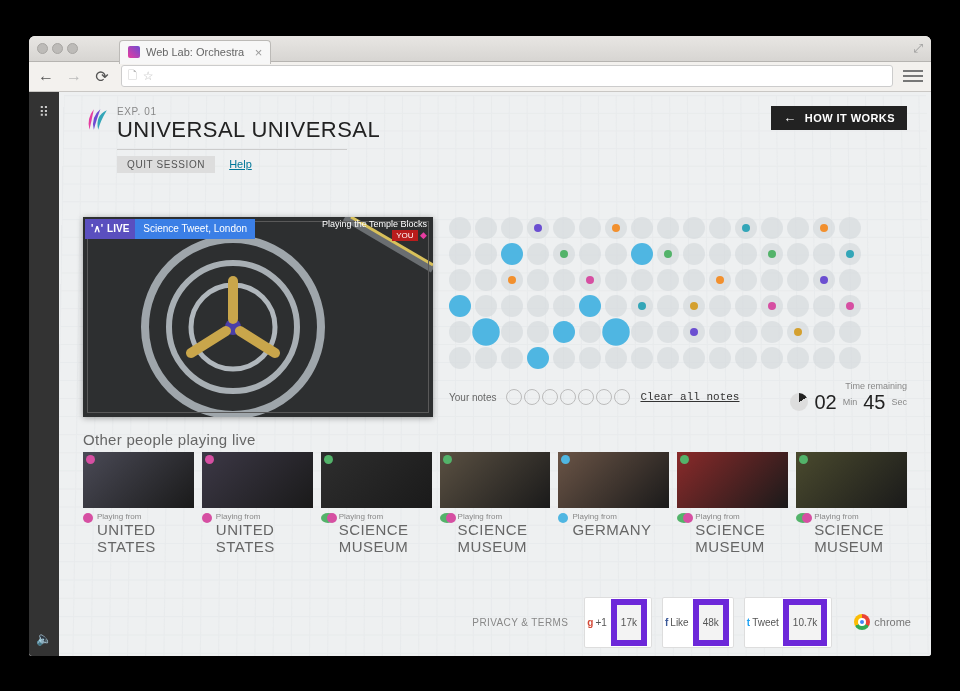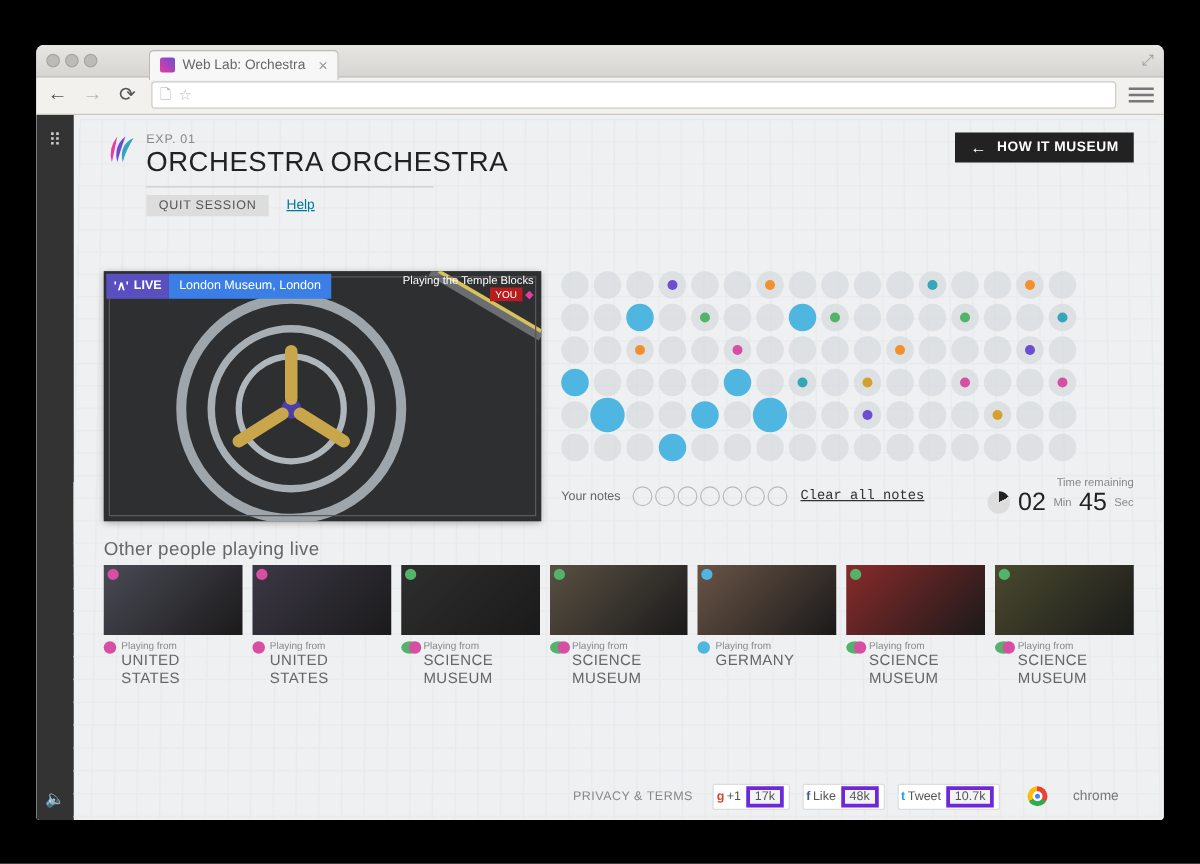--- a/index.html
+++ b/index.html
@@ -75,28 +75,28 @@
   .others-label { font-size:15px; font-family:Liberation Sans, sans-serif; color:#666; margin:14px 0 4px 0; letter-spacing:.02em;}
   .others-row { display:flex; gap:8px; }
   .player-card { width:112px; }
   .player-thumb { height:56px; background:#444; position:relative; overflow:hidden;}
   .player-thumb .corner { position:absolute; top:3px; left:3px; width:9px; height:9px; border-radius:50%;}
   .player-meta { display:flex; align-items:flex-start; gap:4px; margin-top:4px;}
   .player-meta .tag { width:10px; height:10px; border-radius:50%; margin-top:1px; flex-shrink:0;}
   .player-meta .tag.multi { width:14px; position:relative;}
   .player-meta .tag.multi::after{content:"";position:absolute;left:6px;top:0;width:10px;height:10px;border-radius:50%;background:var(--c2);} 
   .player-meta .txt { font-size:8px; color:#888; line-height:1.2;}
-  .player-meta .loc { font-size:12px; color:#666; letter-spacing:.03em;}
-
-  .footer { position:absolute; bottom:8px; right:36px; left:50px; display:flex; align-items:center; gap:10px; justify-content:flex-end;}
+  .player-meta .loc { font-size:15px; color:#666; letter-spacing:.03em;}
+
+  .footer { position:absolute; bottom:8px; right:20px; left:50px; display:flex; align-items:center; gap:10px; justify-content:flex-end;}
   .footer .pt { font-size:10px; color:#888; letter-spacing:.04em; margin-right:6px;}
   .social { display:flex; align-items:center; gap:2px; font-size:10px; background:#fff; border:1px solid #ddd; padding:1px 4px 1px 2px; border-radius:2px;}
-  .social .count { background:#f3f3f3; border:3px solid #6d28d9; padding:0 4px; margin-left:2px;}
+  .social .count { background:#f3f3f3; border:6px solid #6d28d9; padding:12px 4px; margin-left:2px;}
   .gplus{color:#d34836;font-weight:700;} .fb{color:#3b5998;font-weight:700;} .tw{color:#1da1f2;font-weight:700;}
-  .chrome-logo { display:flex; align-items:center; gap:20px; font-size:11px; color:#777; margin-left:12px;}
+  .chrome-logo { display:flex; align-items:center; gap:4px; font-size:11px; color:#777; margin-left:12px;}
   .chrome-ball { width:16px; height:16px; border-radius:50%; background: conic-gradient(#ea4335 0 120deg,#34a853 120deg 240deg,#fbbc05 240deg 360deg); position:relative;}
   .chrome-ball::after{content:"";position:absolute;inset:4px;background:#4285f4;border-radius:50%;border:2px solid #fff;}
 </style>
 </head>
 <body>
 
 <div class="browser-window">
 
   <div class="titlebar">
     <div class="traffic-lights">
@@ -140,25 +140,25 @@
         <div class="header-row">
           <div class="logo">
             <svg viewBox="0 0 24 24">
                 <path fill="#e63ca0" d="M6 22 Q3 12 10 3 Q8 13 6 22"></path>
                 <path fill="#6f4bd1" d="M10 22 Q7 10 16 3 Q12 14 10 22"></path>
                 <path fill="#33a6b8" d="M14 22 Q11 9 22 4 Q16 14 14 22"></path>
               </svg>
           </div>
           <div class="title-block">
             <div class="exp-label">EXP. 01</div>
-            <div class="page-title">ORCHESTRA ORCHESTRA</div>
+            <div class="page-title">UNIVERSAL UNIVERSAL</div>
           </div>
           <div class="hiw-btn">
             <span class="arrow">←</span>
-            <span>HOW IT MUSEUM</span>
+            <span>HOW IT WORKS</span>
           </div>
         </div>
 
         <div class="subnav">
           <span class="quit">QUIT SESSION</span>
           <span class="help">Help</span>
         </div>
 
         <div class="main-row">
           <div class="video-card">
@@ -177,21 +177,21 @@
               </g>
               <line x1="262" y1="0" x2="350" y2="52" stroke="#6a6e71" stroke-width="8"></line>
               <line x1="268" y1="0" x2="350" y2="48" stroke="#d8c05a" stroke-width="3"></line>
             </svg>
             <div class="inner"></div>
             <div class="live-tag">
               <span class="live-badge">
                   <span>'∧'</span>
                   <span>LIVE</span>
                 </span>
-              <span class="live-loc">London Museum, London</span>
+              <span class="live-loc">Science Tweet, London</span>
             </div>
             <div class="playing-overlay">
               <div>Playing the Temple Blocks</div>
               <div><span class="you">YOU</span> <span style="color:#e63ca0">◆</span></div>
             </div>
           </div>
 
           <div class="sequencer">
             <div class="seq-grid" id="seq-grid">
                 <div class="seq-cell"></div>

